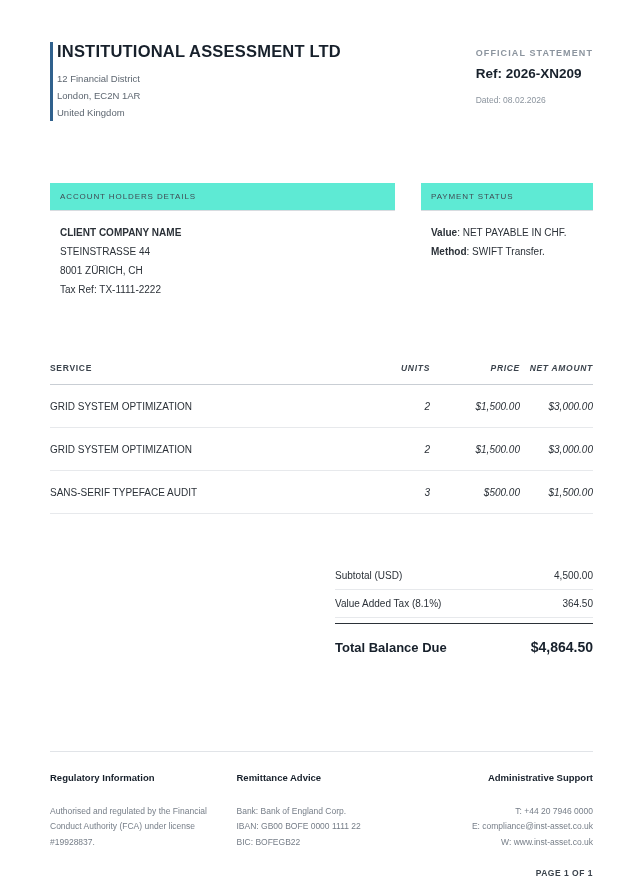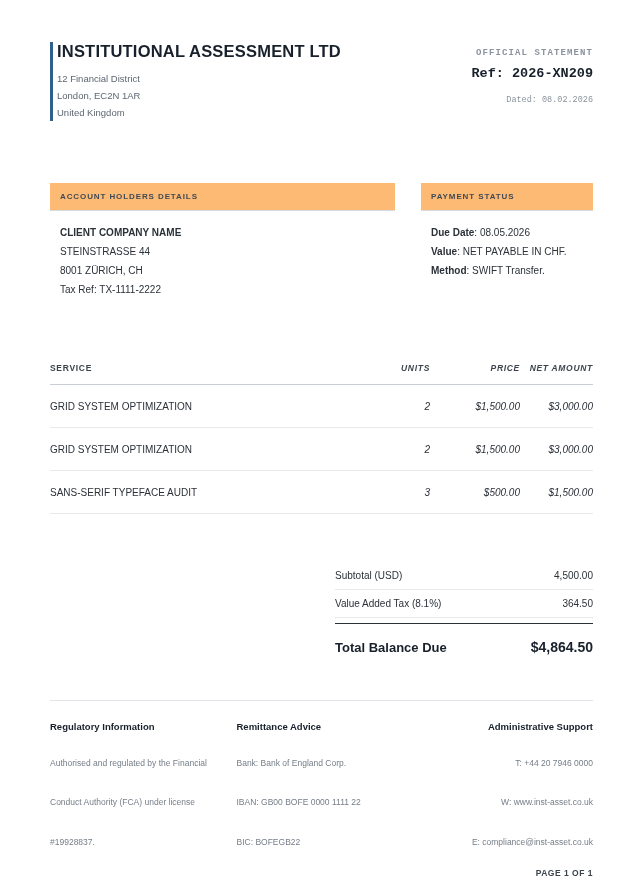--- a/index.html
+++ b/index.html
@@ -41,23 +41,21 @@
     color: #17202b;
     letter-spacing: 0.2px;
     margin-bottom: 9px;
   }
   .issuer-line {
     font-size: 9.5px;
     color: #5d6670;
     line-height: 17px;
   }
   .header-right {
-    text-align: right;
     padding-top: 6px;
-    font-family: Liberation Mono, monospace;
   }
   .official-label {
     font-size: 9px;
     letter-spacing: 1.1px;
     color: #8b949e;
     font-weight: bold;
     margin-bottom: 8px;
   }
   .ref-line {
     font-size: 13.5px;
@@ -73,24 +71,24 @@
   
   .panels {
     display: flex;
     justify-content: space-between;
     margin-top: 62px;
   }
   .panel-left { width: 345px; }
   .panel-right { width: 172px; }
   .panel-title {
     font-size: 8px;
-    font-weight: bold;
+    font-weight: normal;
     letter-spacing: 0.9px;
     color: #414a54;
-    background: #fdba74;
+    background: #5eead4;
     padding: 9px 10px;
     border-bottom: 1px solid #d8dce0;
   }
   .panel-body {
     padding: 12px 10px 0 10px;
     font-size: 10px;
     line-height: 19px;
     color: #2b3138;
   }
   .panel-body .strong { font-weight: bold; }
@@ -178,21 +176,20 @@
   .footer-head {
     font-size: 9.5px;
     font-weight: bold;
     color: #17202b;
     margin-bottom: 21px;
   }
   .footer-line {
     font-size: 8.5px;
     color: #767e88;
     line-height: 15.5px;
-    margin-top: 24px;
   }
   .page-num {
     text-align: right;
     font-size: 8.5px;
     font-weight: bold;
     letter-spacing: 0.5px;
     color: #3b434c;
     margin-top: 18px;
   }
 </style>
@@ -224,23 +221,20 @@
       <div class="panel-body">
         <div class="client-name">CLIENT COMPANY NAME</div>
         <div>STEINSTRASSE 44</div>
         <div>8001 ZÜRICH, CH</div>
         <div>Tax Ref: TX-1111-2222</div>
       </div>
     </div>
     <div class="panel-right">
       <div class="panel-title">PAYMENT STATUS</div>
       <div class="panel-body">
-        <div>
-          <span class="strong">Due Date</span><span>: 08.05.2026</span>
-        </div>
         <div>
           <span class="strong">Value</span><span>: NET PAYABLE IN CHF.</span>
         </div>
         <div>
           <span class="strong">Method</span><span>: SWIFT Transfer.</span>
         </div>
       </div>
     </div>
   </div>
 
@@ -301,20 +295,20 @@
       </div>
       <div class="footer-col center">
         <div class="footer-head">Remittance Advice</div>
         <div class="footer-line">Bank: Bank of England Corp.</div>
         <div class="footer-line">IBAN: GB00 BOFE 0000 1111 22</div>
         <div class="footer-line">BIC: BOFEGB22</div>
       </div>
       <div class="footer-col right">
         <div class="footer-head">Administrative Support</div>
         <div class="footer-line">T: +44 20 7946 0000</div>
+        <div class="footer-line">E: compliance@inst-asset.co.uk</div>
         <div class="footer-line">W: www.inst-asset.co.uk</div>
-        <div class="footer-line">E: compliance@inst-asset.co.uk</div>
       </div>
     </div>
     <div class="page-num">PAGE 1 OF 1</div>
   </div>
 
 </div>
 
 </body></html>

